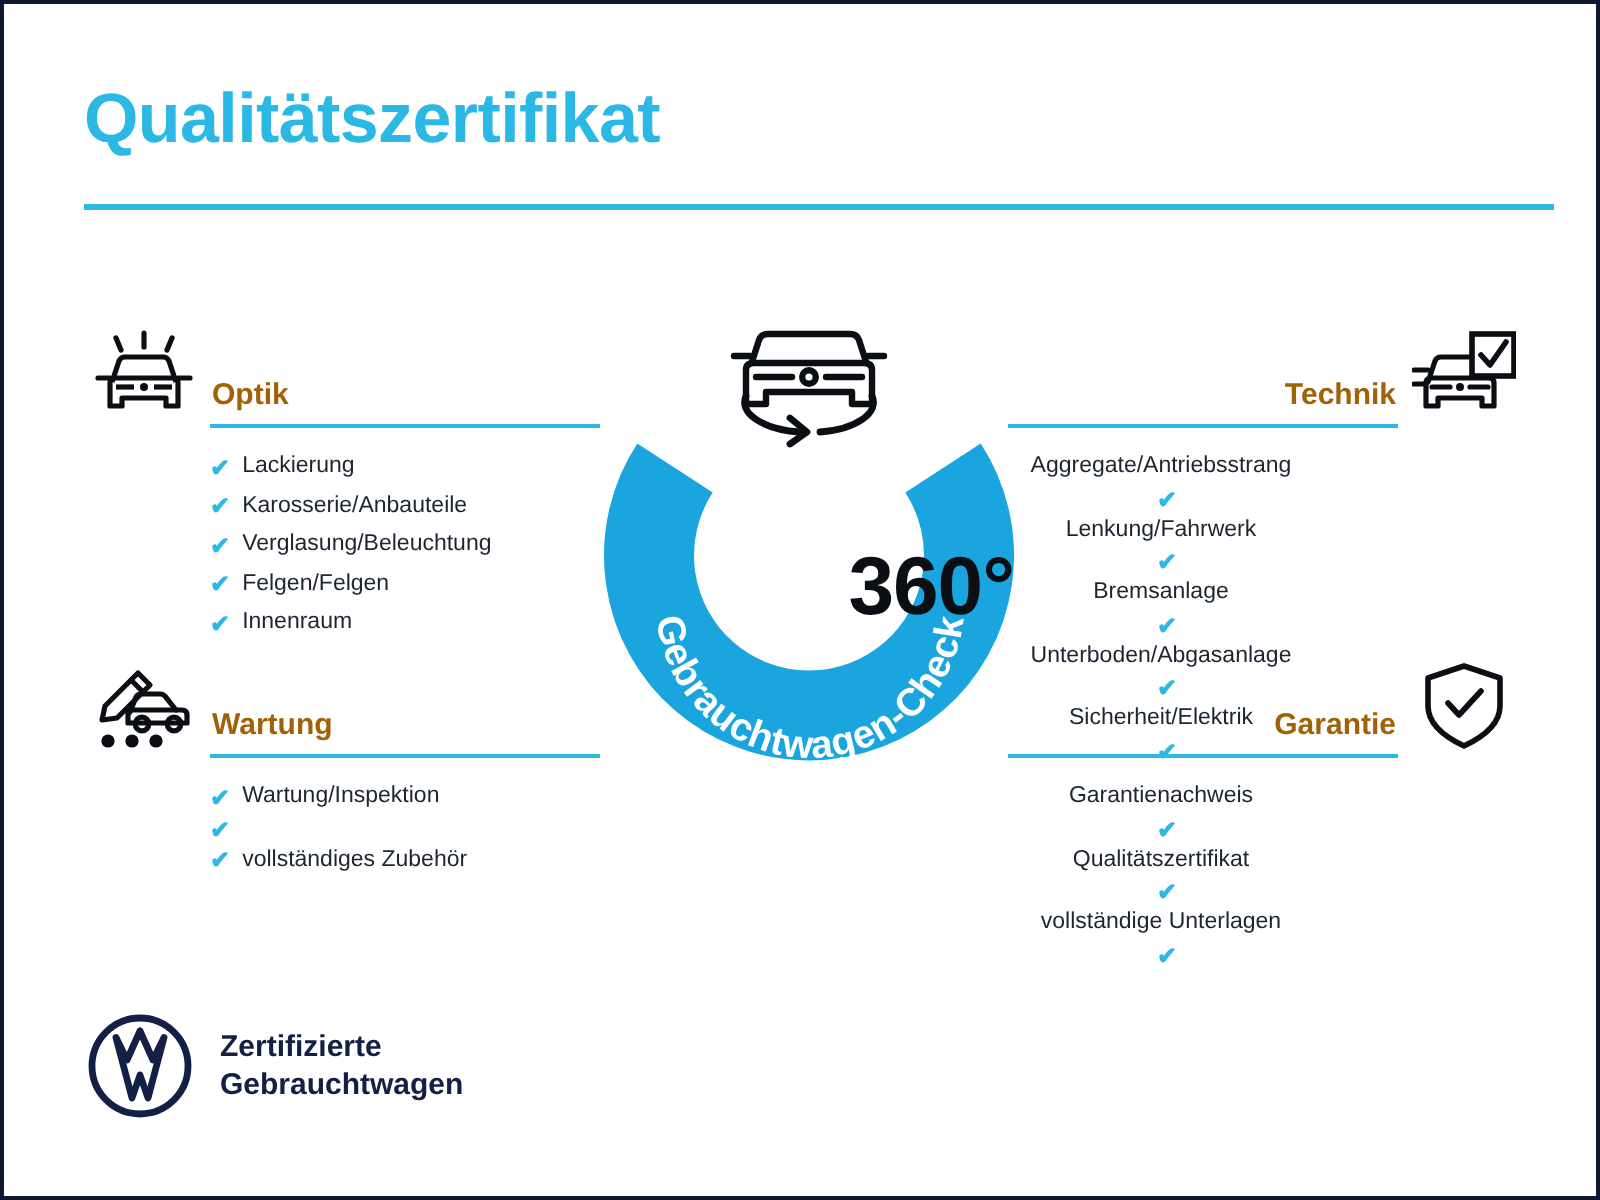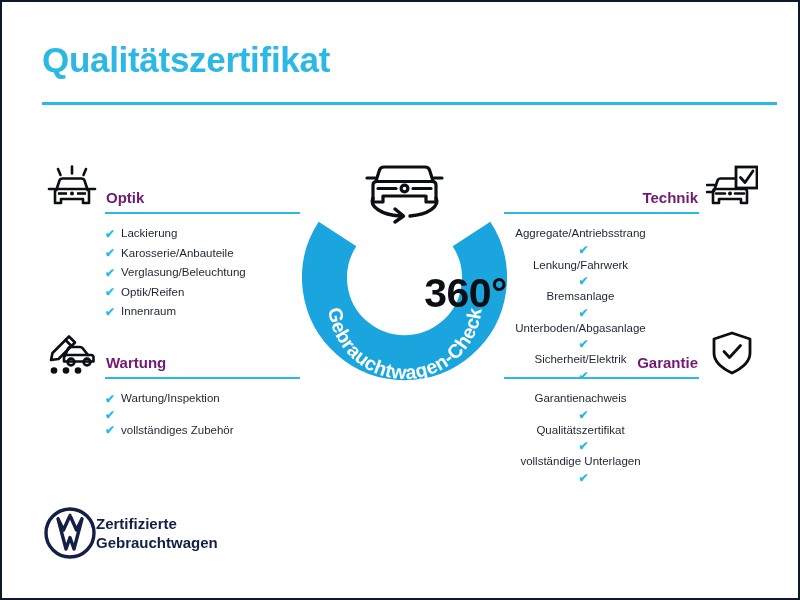--- a/index.html
+++ b/index.html
@@ -64,21 +64,21 @@
   }
   .sec-icon svg { display: block; }
   .left .sec-icon  { left: 0; }
   .right .sec-icon { right: 0; }
 
   .sec-title {
     position: absolute;
     bottom: 12px;
     font-size: 15px;
     font-weight: bold;
-    color: #701a75;
+    color: #a16207;
     white-space: nowrap;
   }
   .left .sec-title  { left: 64px; }
   .right .sec-title { right: 64px; margin-top: 46px; }
 
   .sec-underline {
     position: absolute;
     bottom: 4px;
     height: 2px;
     background: #2CB8E5;
@@ -138,20 +138,21 @@
   
   .footer-logo {
     position: absolute;
     left: 42px;
     top: 505px;
     display: flex;
     align-items: center;
   }
   .vw-mark { width: 52px; height: 52px; }
   .vw-text {
+    margin-left: 14px;
     font-size: 15px;
     font-weight: bold;
     color: #131F44;
     line-height: 19px;
   }
 </style>
 </head>
 <body>
 
 <div id="page">
@@ -190,21 +191,21 @@
       <li class="check-item">
           <span class="tick">✔</span>
           <span>Karosserie/Anbauteile</span>
         </li>
       <li class="check-item">
           <span class="tick">✔</span>
           <span>Verglasung/Beleuchtung</span>
         </li>
       <li class="check-item">
           <span class="tick">✔</span>
-          <span>Optik/Reifen</span>
+          <span>Felgen/Felgen</span>
         </li>
       <li class="check-item">
           <span class="tick">✔</span>
           <span>Innenraum</span>
         </li>
     </ul>
   </div>
 
   <div class="section sec-wartung left">
     <div class="sec-head">

